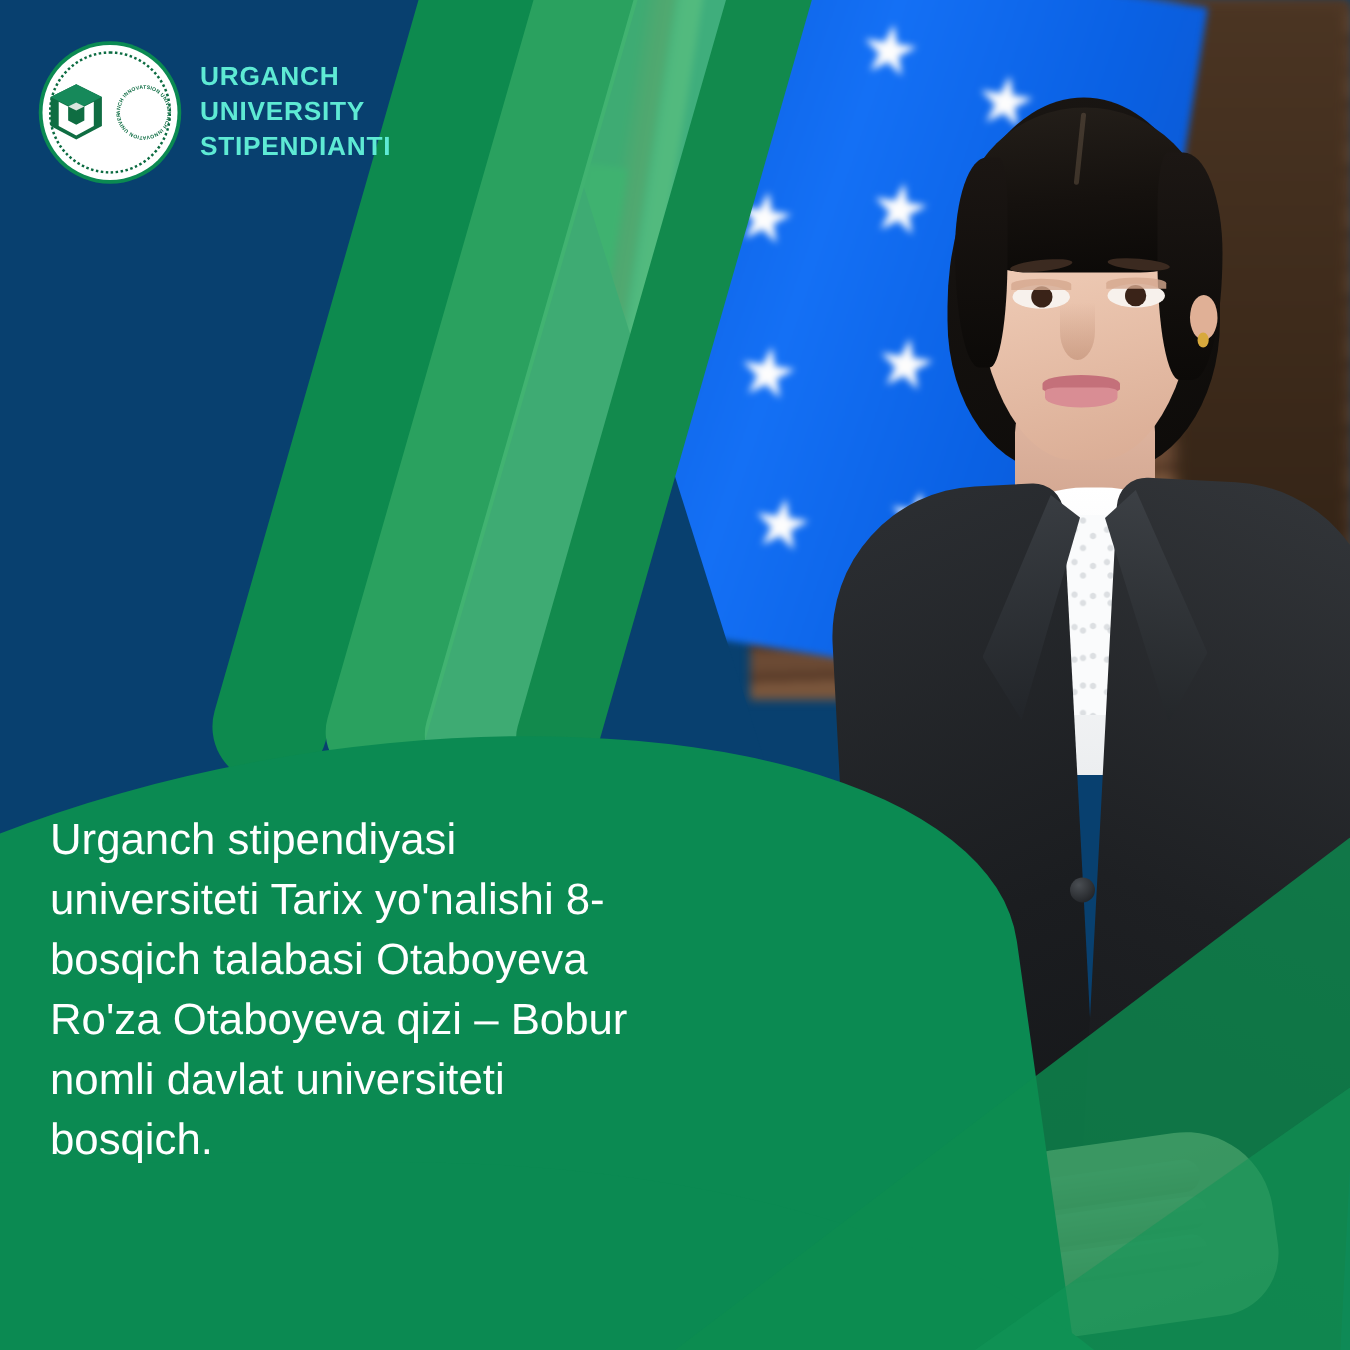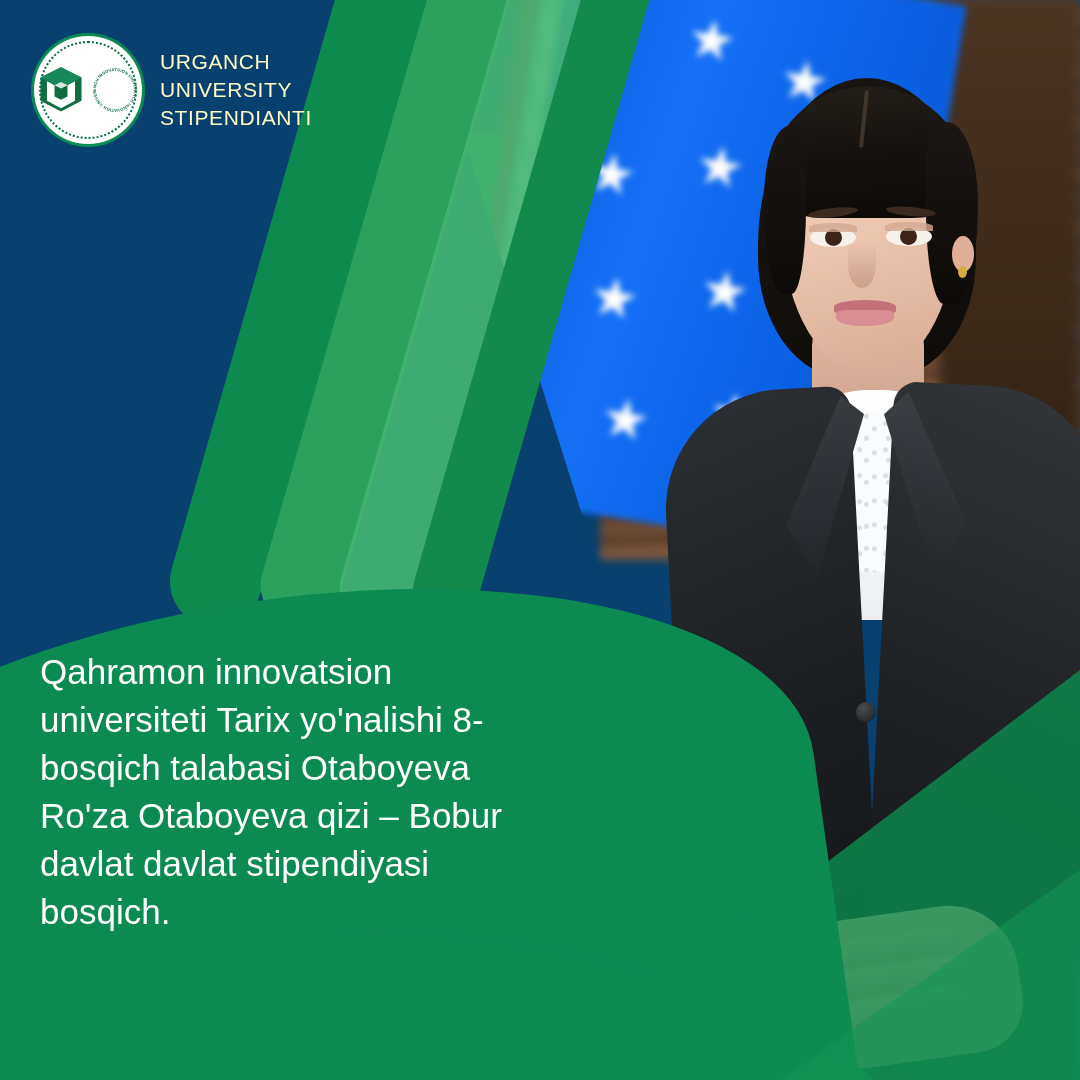--- a/index.html
+++ b/index.html
@@ -255,22 +255,22 @@
     position:absolute; inset:5px;
     border-radius:50%;
     border:2px dotted #0b6b41;
   }
   .emblem svg { position:relative; width:72px; height:72px; }
   .emblem-arc { position:absolute; inset:0; }
   .emblem-arc text { font-size:8.2px; font-weight:700; fill:#0b6b41;
     font-family:"Liberation Sans", sans-serif; letter-spacing:.4px; }
 
   .logo-text {
-    color:#fef9c3;
-    font-size:21px; font-weight:400; line-height:1.32;
+    color:#5eead4;
+    font-size:21px; font-weight:700; line-height:1.32;
     letter-spacing:.6px;
   }
 
   
   .headline {
     position:absolute; left:40px; top:222px;
     color:#ffffff;
     font-size:79px; font-weight:700;
     line-height:1.11;
     letter-spacing:-0.5px;
@@ -389,21 +389,21 @@
     </div>
     <div class="logo-text">
       <div>URGANCH</div>
       <div>UNIVERSITY</div>
       <div>STIPENDIANTI</div>
     </div>
   </div>
 
 
   <div class="body-copy">
-    <div>Qahramon innovatsion</div>
+    <div>Urganch stipendiyasi</div>
     <div>universiteti Tarix yo'nalishi 8-</div>
     <div>bosqich talabasi Otaboyeva</div>
     <div>Ro'za Otaboyeva qizi –  Bobur</div>
-    <div>davlat davlat stipendiyasi</div>
+    <div>nomli davlat universiteti</div>
     <div>bosqich.</div>
   </div>
 
 </div>
 
 </body></html>

